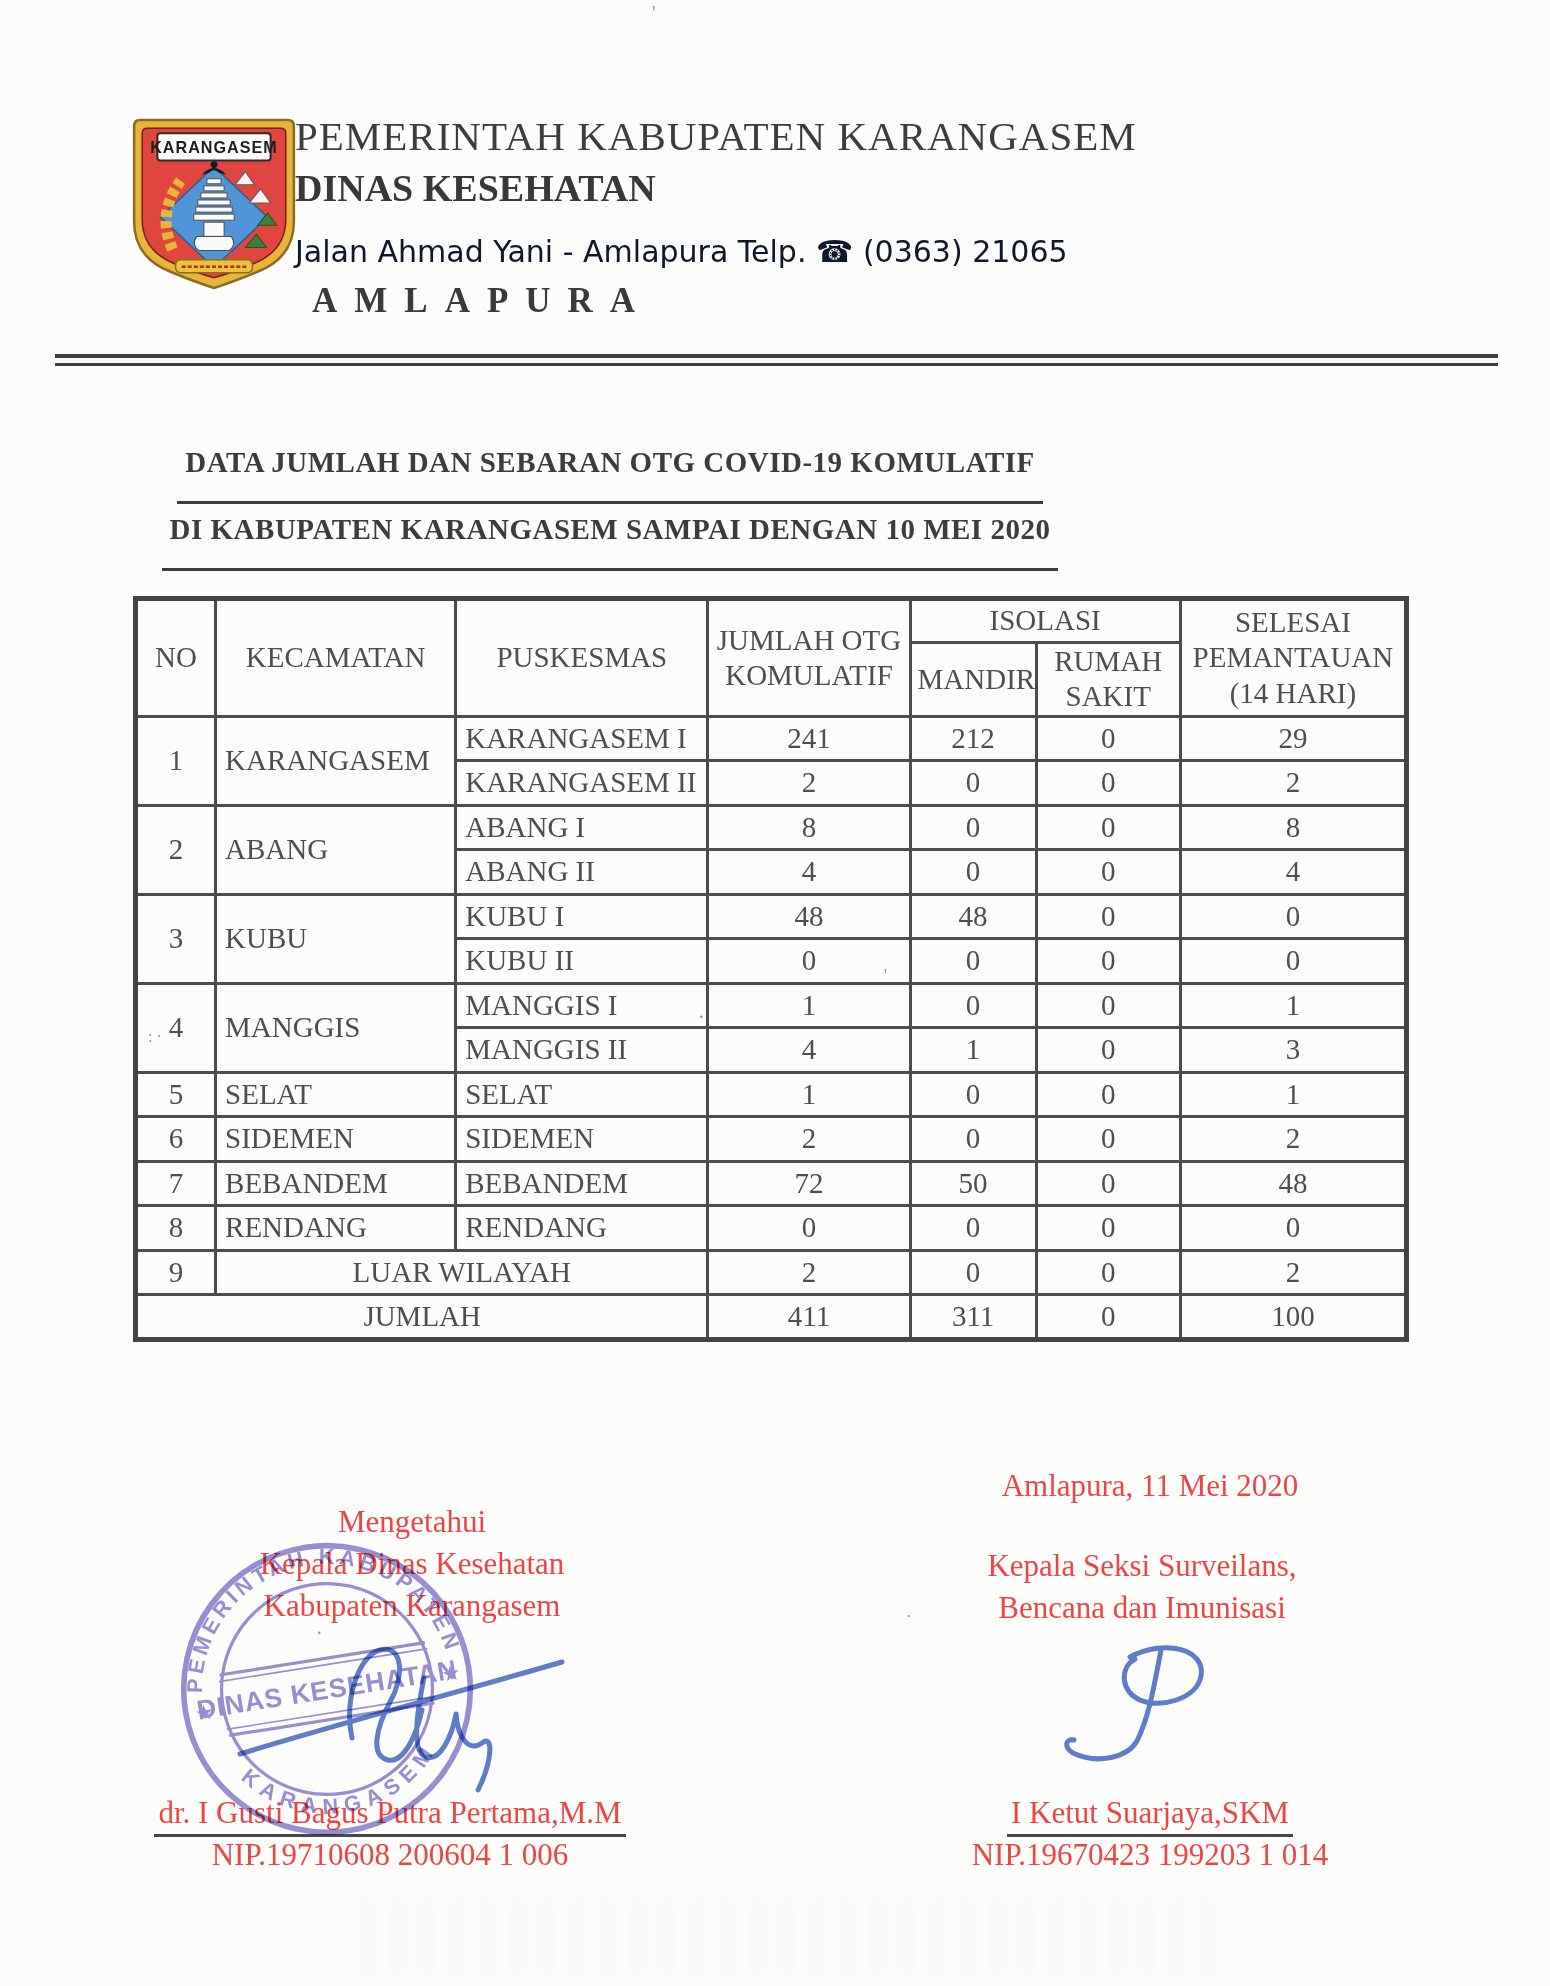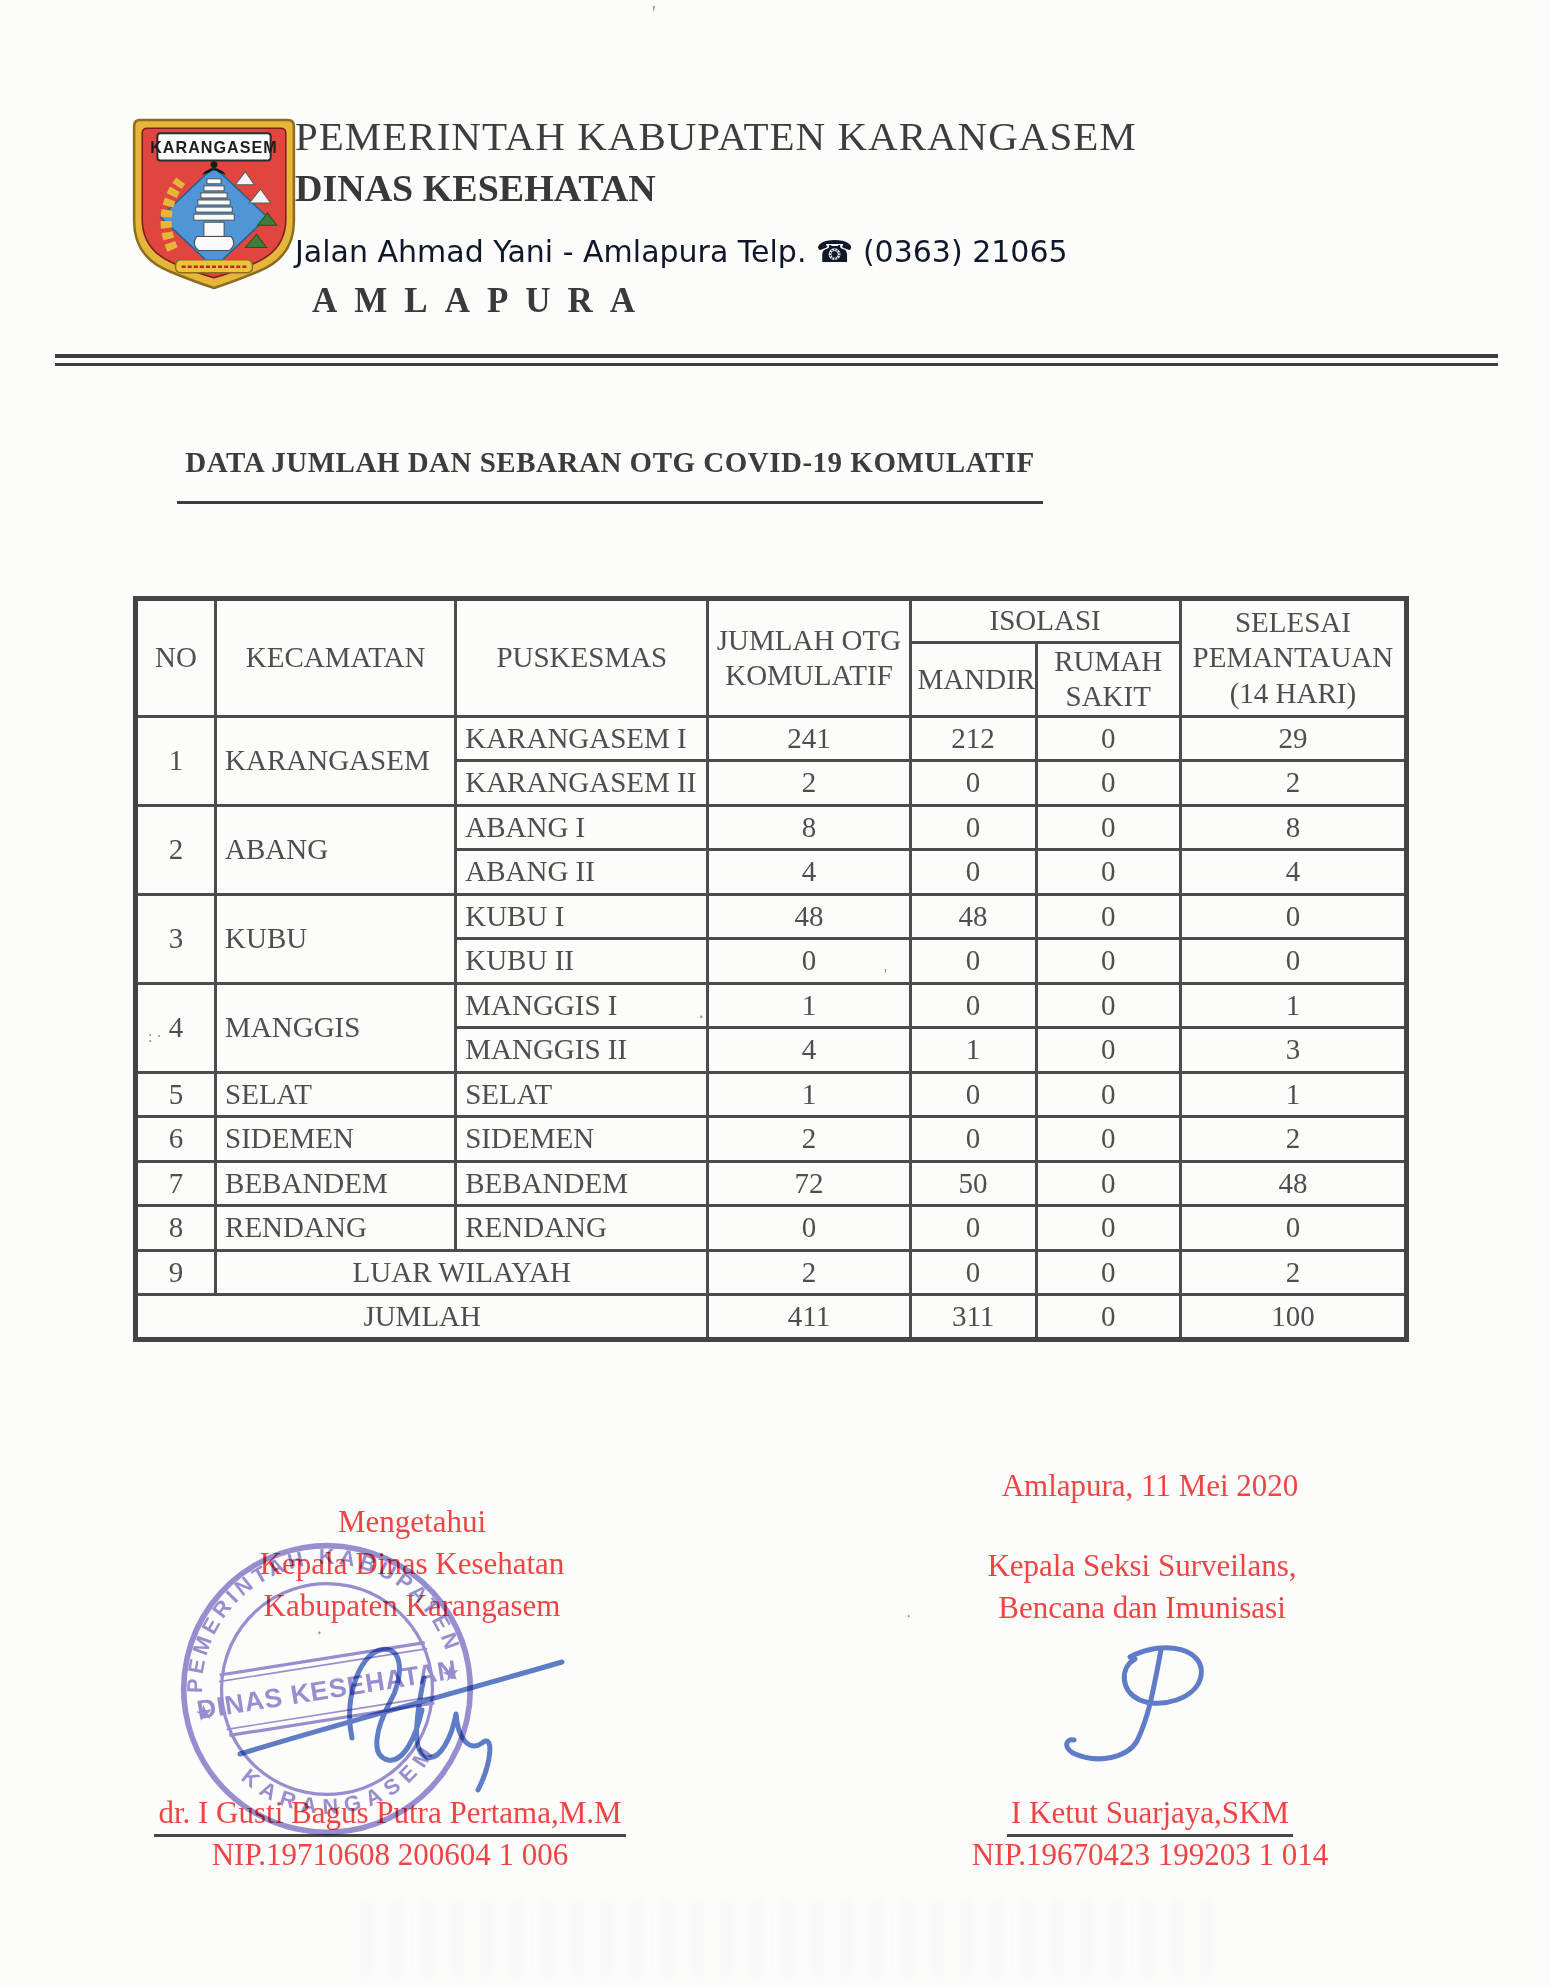--- a/index.html
+++ b/index.html
@@ -88,20 +88,21 @@
     <div class="lh-gov">PEMERINTAH KABUPATEN KARANGASEM</div>
     <div class="lh-dep">DINAS KESEHATAN</div>
     <div class="lh-addr"><span>Jalan Ahmad Yani  - Amlapura Telp.</span> <span>☎</span> <span>(0363) 21065</span></div>
     <div class="lh-city">AMLAPURA</div>
   </div>
   <div class="rule rule1"></div>
   <div class="rule rule2"></div>
 
   <div class="doc-title">
     <span class="tline">DATA JUMLAH DAN SEBARAN OTG COVID-19 KOMULATIF</span><br>
+    <span class="tline">DI KABUPATEN KARANGASEM SAMPAI DENGAN 10 MEI 2020</span>
   </div>
 
   <div class="tablewrap">
     <table class="otg">
       <colgroup>
         <col style="width:80px">
           <col style="width:240px">
           <col style="width:252px">
         <col style="width:202px">
           <col style="width:126px">

